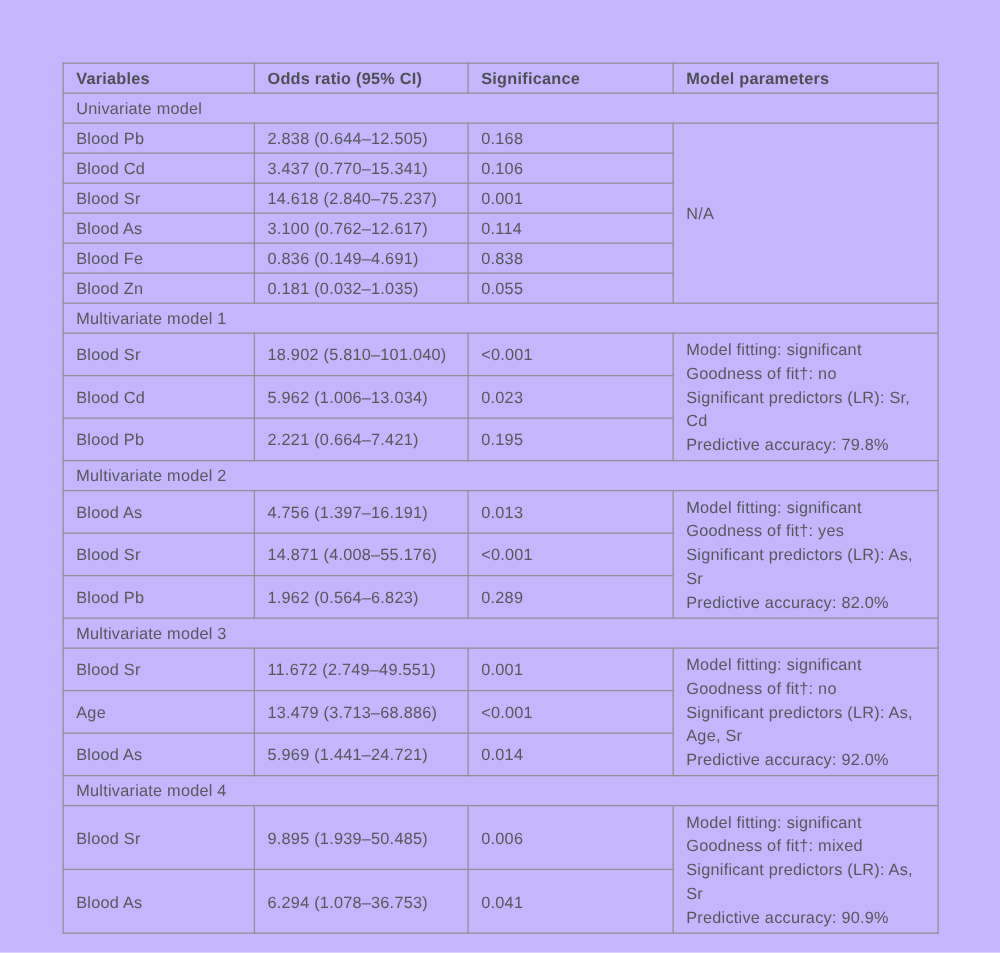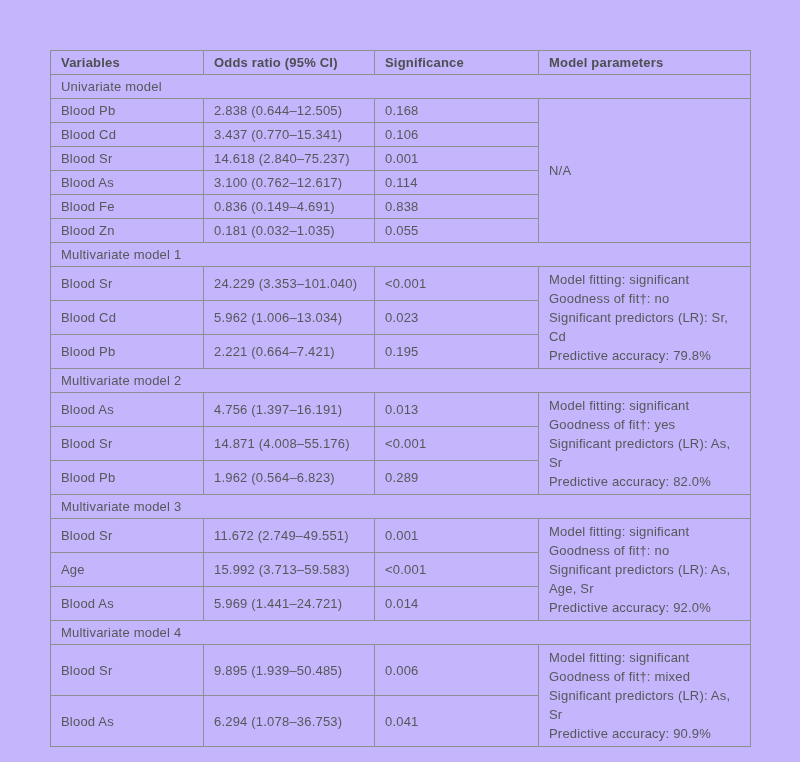--- a/index.html
+++ b/index.html
@@ -107,21 +107,21 @@
         <tr class="data-row">
           <td>Blood Zn</td>
           <td>0.181 (0.032–1.035)</td>
           <td>0.055</td>
         </tr>
         <tr class="section-row">
           <td colspan="4">Multivariate model 1</td>
         </tr>
         <tr class="data-row">
           <td>Blood Sr</td>
-          <td>24.229 (3.353–101.040)</td>
+          <td>18.902 (5.810–101.040)</td>
           <td>&lt;0.001</td>
           <td rowspan="3" class="model-params">Model fitting: significant
 Goodness of fit†: no
 Significant predictors (LR): Sr, Cd
 Predictive accuracy: 79.8%</td>
         </tr>
         <tr class="data-row">
           <td>Blood Cd</td>
           <td>5.962 (1.006–13.034)</td>
           <td>0.023</td>
@@ -160,21 +160,21 @@
           <td>Blood Sr</td>
           <td>11.672 (2.749–49.551)</td>
           <td>0.001</td>
           <td rowspan="3" class="model-params">Model fitting: significant
 Goodness of fit†: no
 Significant predictors (LR): As, Age, Sr
 Predictive accuracy: 92.0%</td>
         </tr>
         <tr class="data-row">
           <td>Age</td>
-          <td>15.992 (3.713–59.583)</td>
+          <td>13.479 (3.713–68.886)</td>
           <td>&lt;0.001</td>
         </tr>
         <tr class="data-row">
           <td>Blood As</td>
           <td>5.969 (1.441–24.721)</td>
           <td>0.014</td>
         </tr>
         <tr class="section-row">
           <td colspan="4">Multivariate model 4</td>
         </tr>

